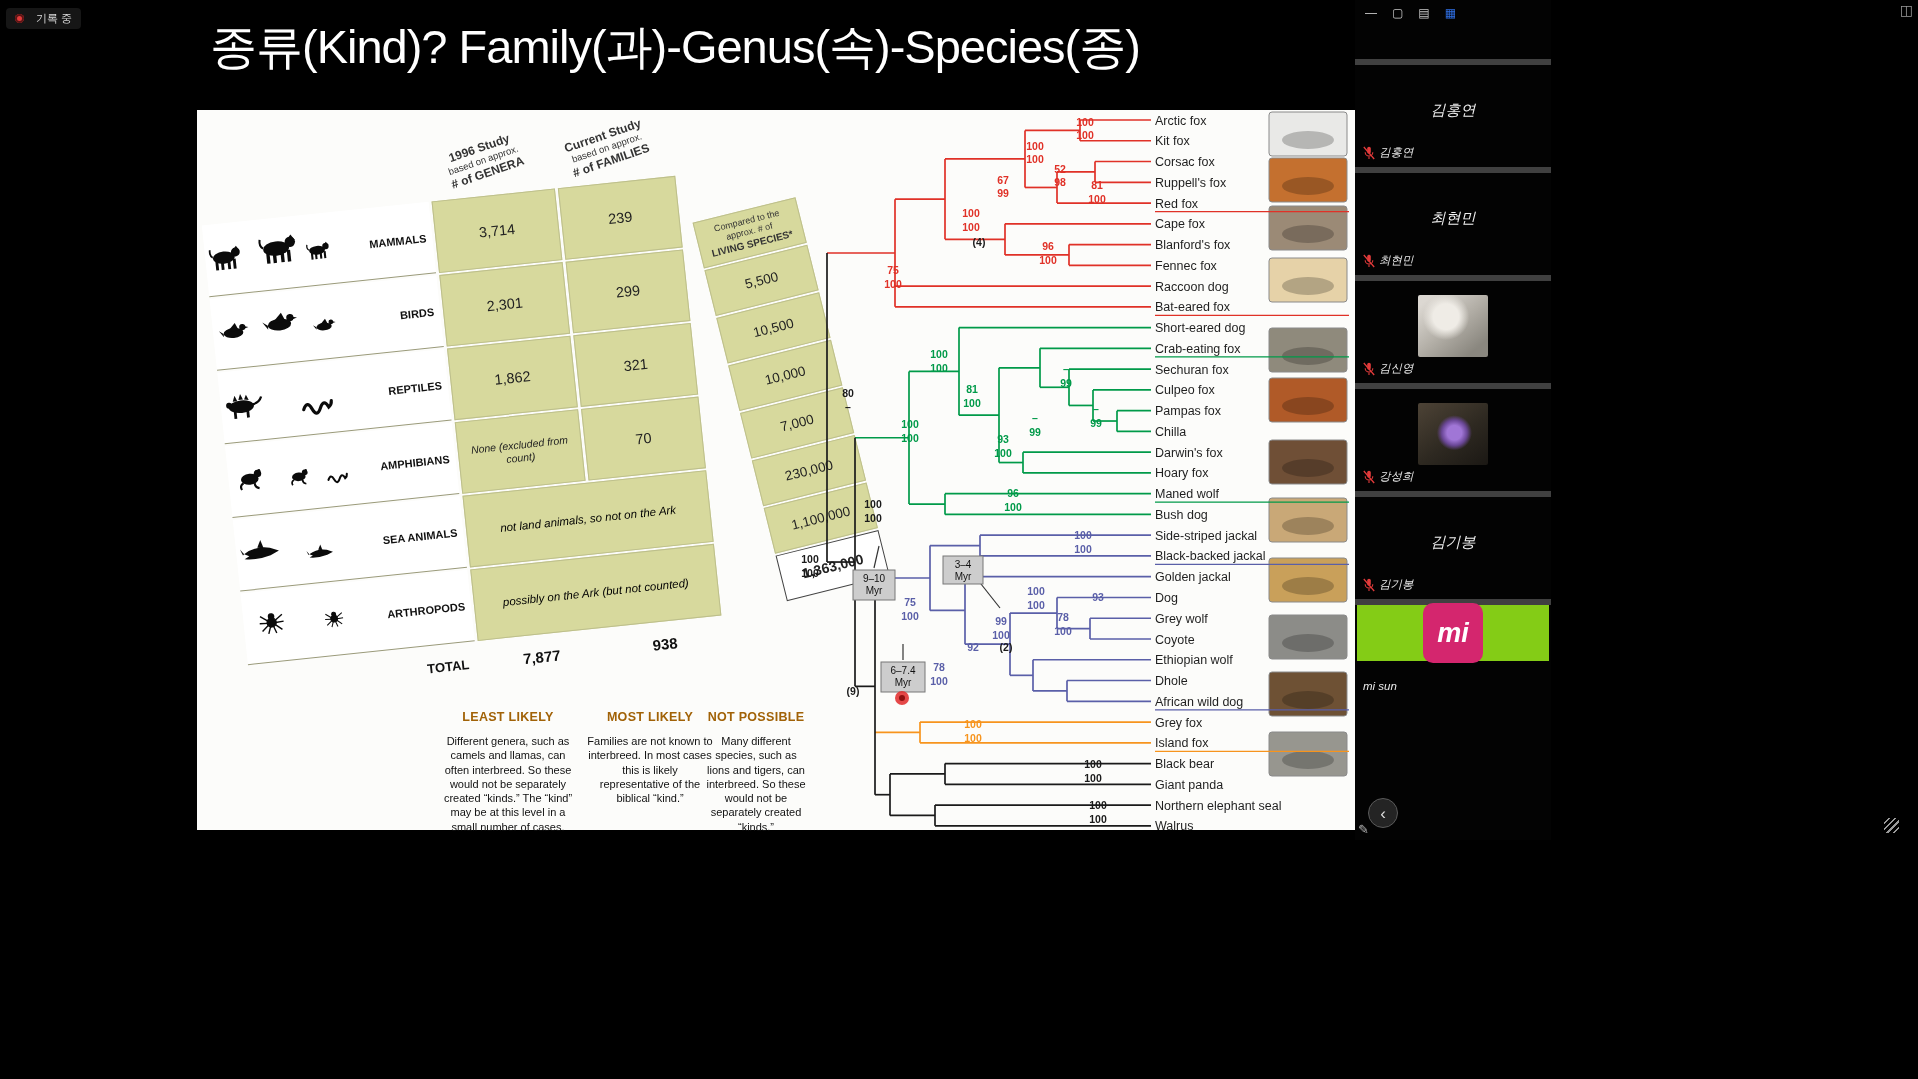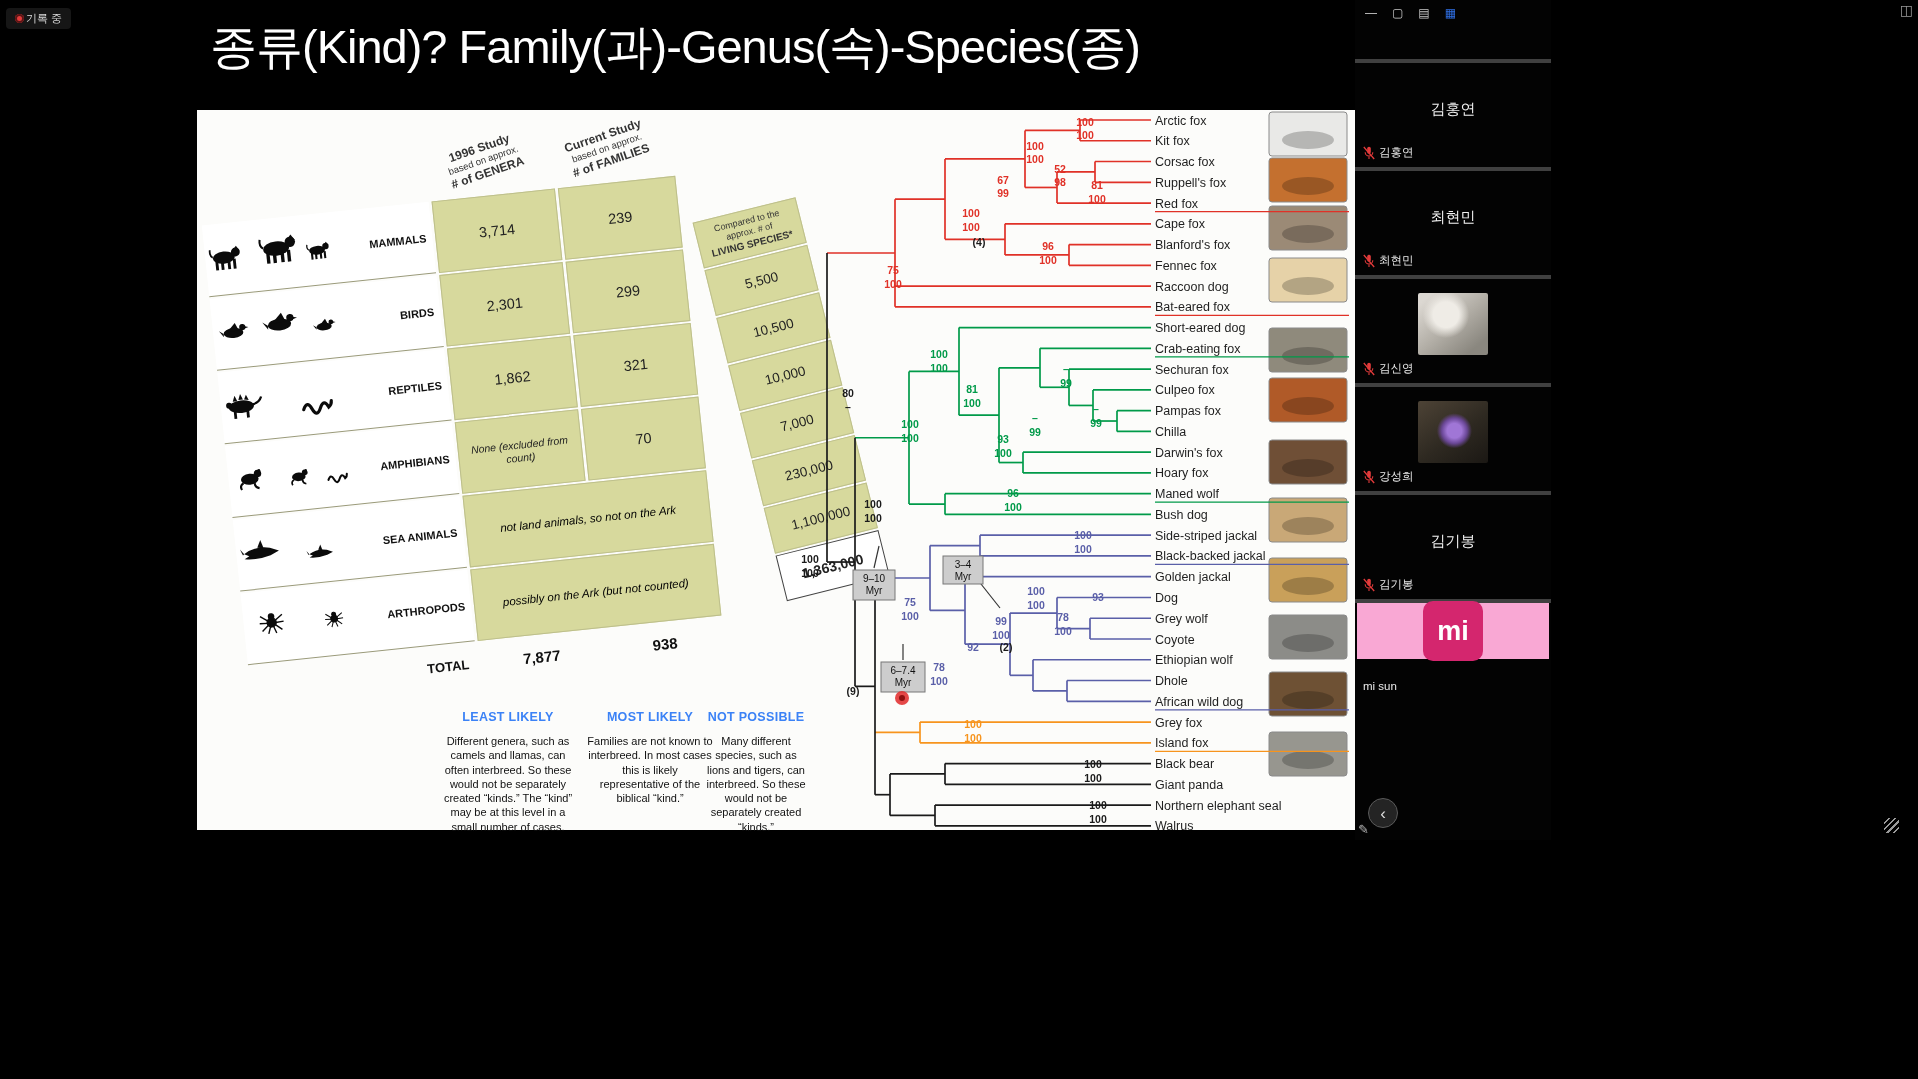--- a/index.html
+++ b/index.html
@@ -1,21 +1,21 @@
 <!DOCTYPE html>
 <html><head>
 <meta charset="utf-8">
 <style>
   html,body{margin:0;padding:0;background:#000;}
   body{font-family:"Liberation Sans",sans-serif;}
   .screen{position:relative;width:1918px;height:1079px;background:#000;overflow:hidden;}
 
   
   .share{position:absolute;left:0;top:0;width:1355px;height:1079px;background:#000;}
-  .rec-chip{position:absolute;left:6px;top:8px;display:flex;gap:2px;align-items:center;background:#161616;border-radius:4px;padding:3px 9px;color:#ddd;font-size:11px;}
+  .rec-chip{position:absolute;left:6px;top:8px;display:flex;gap:12px;align-items:center;background:#161616;border-radius:4px;padding:3px 9px;color:#ddd;font-size:11px;}
   .rec-dot{width:9px;height:9px;border-radius:50%;background:#e23b3b;box-shadow:0 0 0 2px #5a1515 inset;}
   .slide-title{position:absolute;left:210px;top:16px;margin:0;color:#fff;font-size:47px;font-weight:normal;letter-spacing:-1px;white-space:nowrap;}
   .slide{position:absolute;left:197px;top:110px;width:1158px;height:720px;background:#fcfcfa;}
 
   
   .fan{position:absolute;left:26px;top:34px;transform:rotate(-6deg);transform-origin:45% 50%;}
   .fan-row{display:grid;grid-template-columns:228px 124px 118px;column-gap:3px;margin-bottom:2px;}
   .fan-hdr-row{display:grid;grid-template-columns:228px 124px 118px;column-gap:3px;align-items:end;height:56px;margin-bottom:2px;}
   .fan-hdr{transform:rotate(-13deg);transform-origin:left bottom;font-size:9.5px;line-height:1.2;color:#333;text-align:center;}
   .fan-hdr b{font-size:12px;}
@@ -30,41 +30,41 @@
 
   
   .livecol{position:absolute;left:494px;top:100px;width:106px;transform:rotate(-14deg);transform-origin:center top;}
   .live-hdr{font-size:9px;line-height:1.25;text-align:center;color:#333;background:#d7d99d;border:1px solid #bdbf8c;padding:5px 2px;margin-bottom:2px;}
   .live-hdr b{font-size:10px;}
   .live-cell{height:47px;background:#d7d99d;border:1px solid #bdbf8c;display:flex;align-items:center;justify-content:center;font-size:13.5px;color:#222;margin-bottom:2px;box-sizing:border-box;}
   .live-cell.total{background:#fff;border:1.5px solid #444;font-weight:bold;font-size:14px;}
 
   
   .verdict{position:absolute;top:600px;text-align:center;}
-  .verdict h4{margin:0 0 4px;font-size:12.5px;color:#3b82f6;letter-spacing:.3px;}
+  .verdict h4{margin:0 0 4px;font-size:12.5px;color:#a16207;letter-spacing:.3px;}
   .verdict p{margin:10px;font-size:11px;line-height:1.3;color:#111;}
 
   
   #tree{position:absolute;left:600px;top:0;}
 
   
   .panel{position:absolute;left:1355px;top:0;width:563px;height:1079px;background:#000;}
   .strip{position:absolute;left:0;top:0;width:196px;height:840px;background:#030303;}
   .win-controls{display:flex;gap:15px;padding:3px 0 0 10px;height:20px;align-items:center;}
   .win-controls span{color:#c8c8c8;font-size:12px;cursor:pointer;line-height:1;}
   .win-controls span.active{color:#2f6fe4;}
   .tiles{margin-top:36px;}
-  .tile{position:relative;height:108px;border-top:4px solid #404040;box-sizing:border-box;}
+  .tile{position:relative;height:108px;border-top:6px solid #404040;box-sizing:border-box;font-style:italic;}
   .tile.logo-tile{height:100px;}
   .tile-name{position:absolute;top:44%;left:0;right:0;transform:translateY(-50%);text-align:center;color:#f0f0f0;font-size:15px;}
   .tile-label{position:absolute;left:8px;bottom:7px;display:flex;align-items:center;gap:4px;color:#eaeaea;font-size:11.5px;}
   .thumb{position:absolute;left:50%;top:14px;transform:translateX(-50%);width:70px;height:62px;border-radius:2px;}
   .thumb.hands{background:radial-gradient(circle at 40% 35%, #efece6 0 22%, rgba(0,0,0,0) 40%),linear-gradient(140deg,#dcd8d2 10%,#b2aea6 50%,#8a877f 85%);}
   .thumb.flower{background:radial-gradient(circle at 52% 48%, #a076d6 0 15%, #6a4796 26%, rgba(0,0,0,0) 36%),linear-gradient(145deg,#4d4336 0%,#2e2921 55%,#1b1814 100%);}
-  .logo-area{position:absolute;left:2px;right:2px;top:0;height:56px;background:#f9a8d4;display:flex;align-items:center;justify-content:center;}
+  .logo-area{position:absolute;left:2px;right:2px;top:0;height:56px;background:#84cc16;display:flex;align-items:center;justify-content:center;}
   .logo-mark{width:60px;height:60px;border-radius:10px;background:#d4266e;color:#fff;font-weight:bold;font-size:27px;display:flex;align-items:center;justify-content:center;}
   .collapse-btn{position:absolute;left:13px;top:798px;width:30px;height:30px;border-radius:50%;background:#242424;border:1px solid #5a5a5a;color:#ddd;font-size:17px;line-height:1;cursor:pointer;display:flex;align-items:center;justify-content:center;padding:0;}
   .layout-icon{position:absolute;right:5px;top:2px;color:#9a9a9a;font-size:14px;cursor:pointer;}
   .pen-icon{position:absolute;left:1358px;top:822px;color:#b5b5b5;font-size:13px;cursor:pointer;}
   .resize-handle{position:absolute;left:1884px;top:818px;width:15px;height:15px;background:repeating-linear-gradient(135deg,transparent 0 3px,#9a9a9a 3px 4.5px);cursor:nwse-resize;}
 </style>
 </head>
 <body>
 
 <div class="screen">

